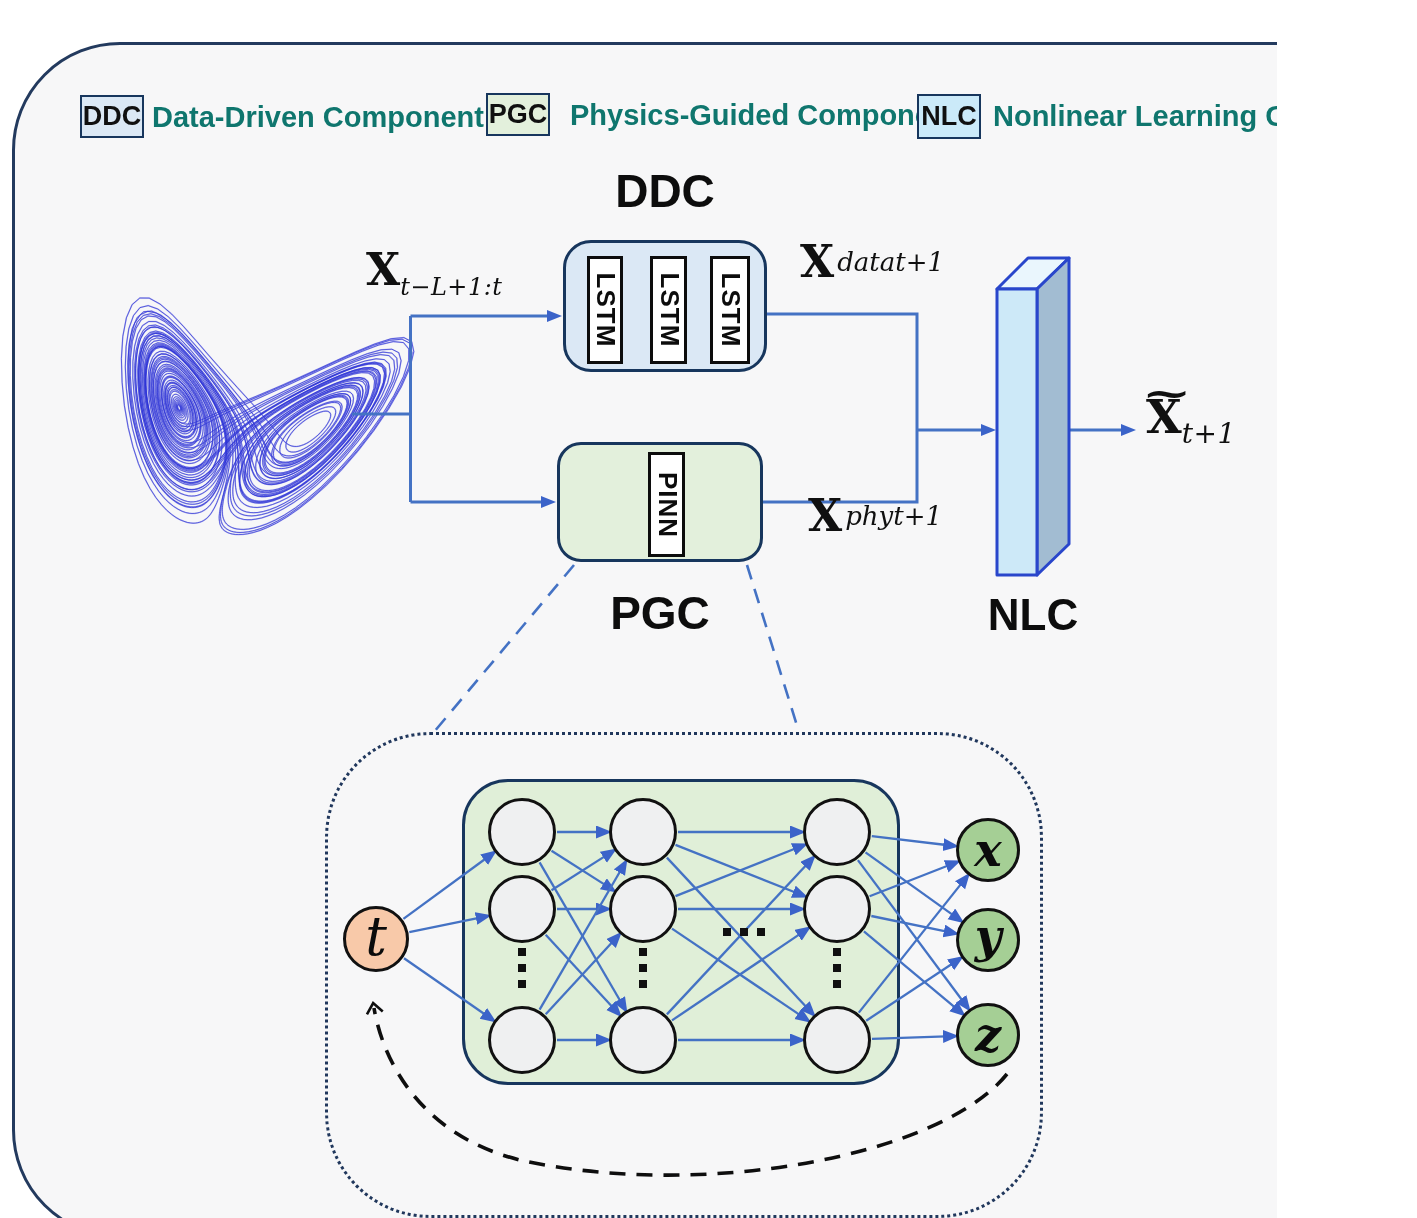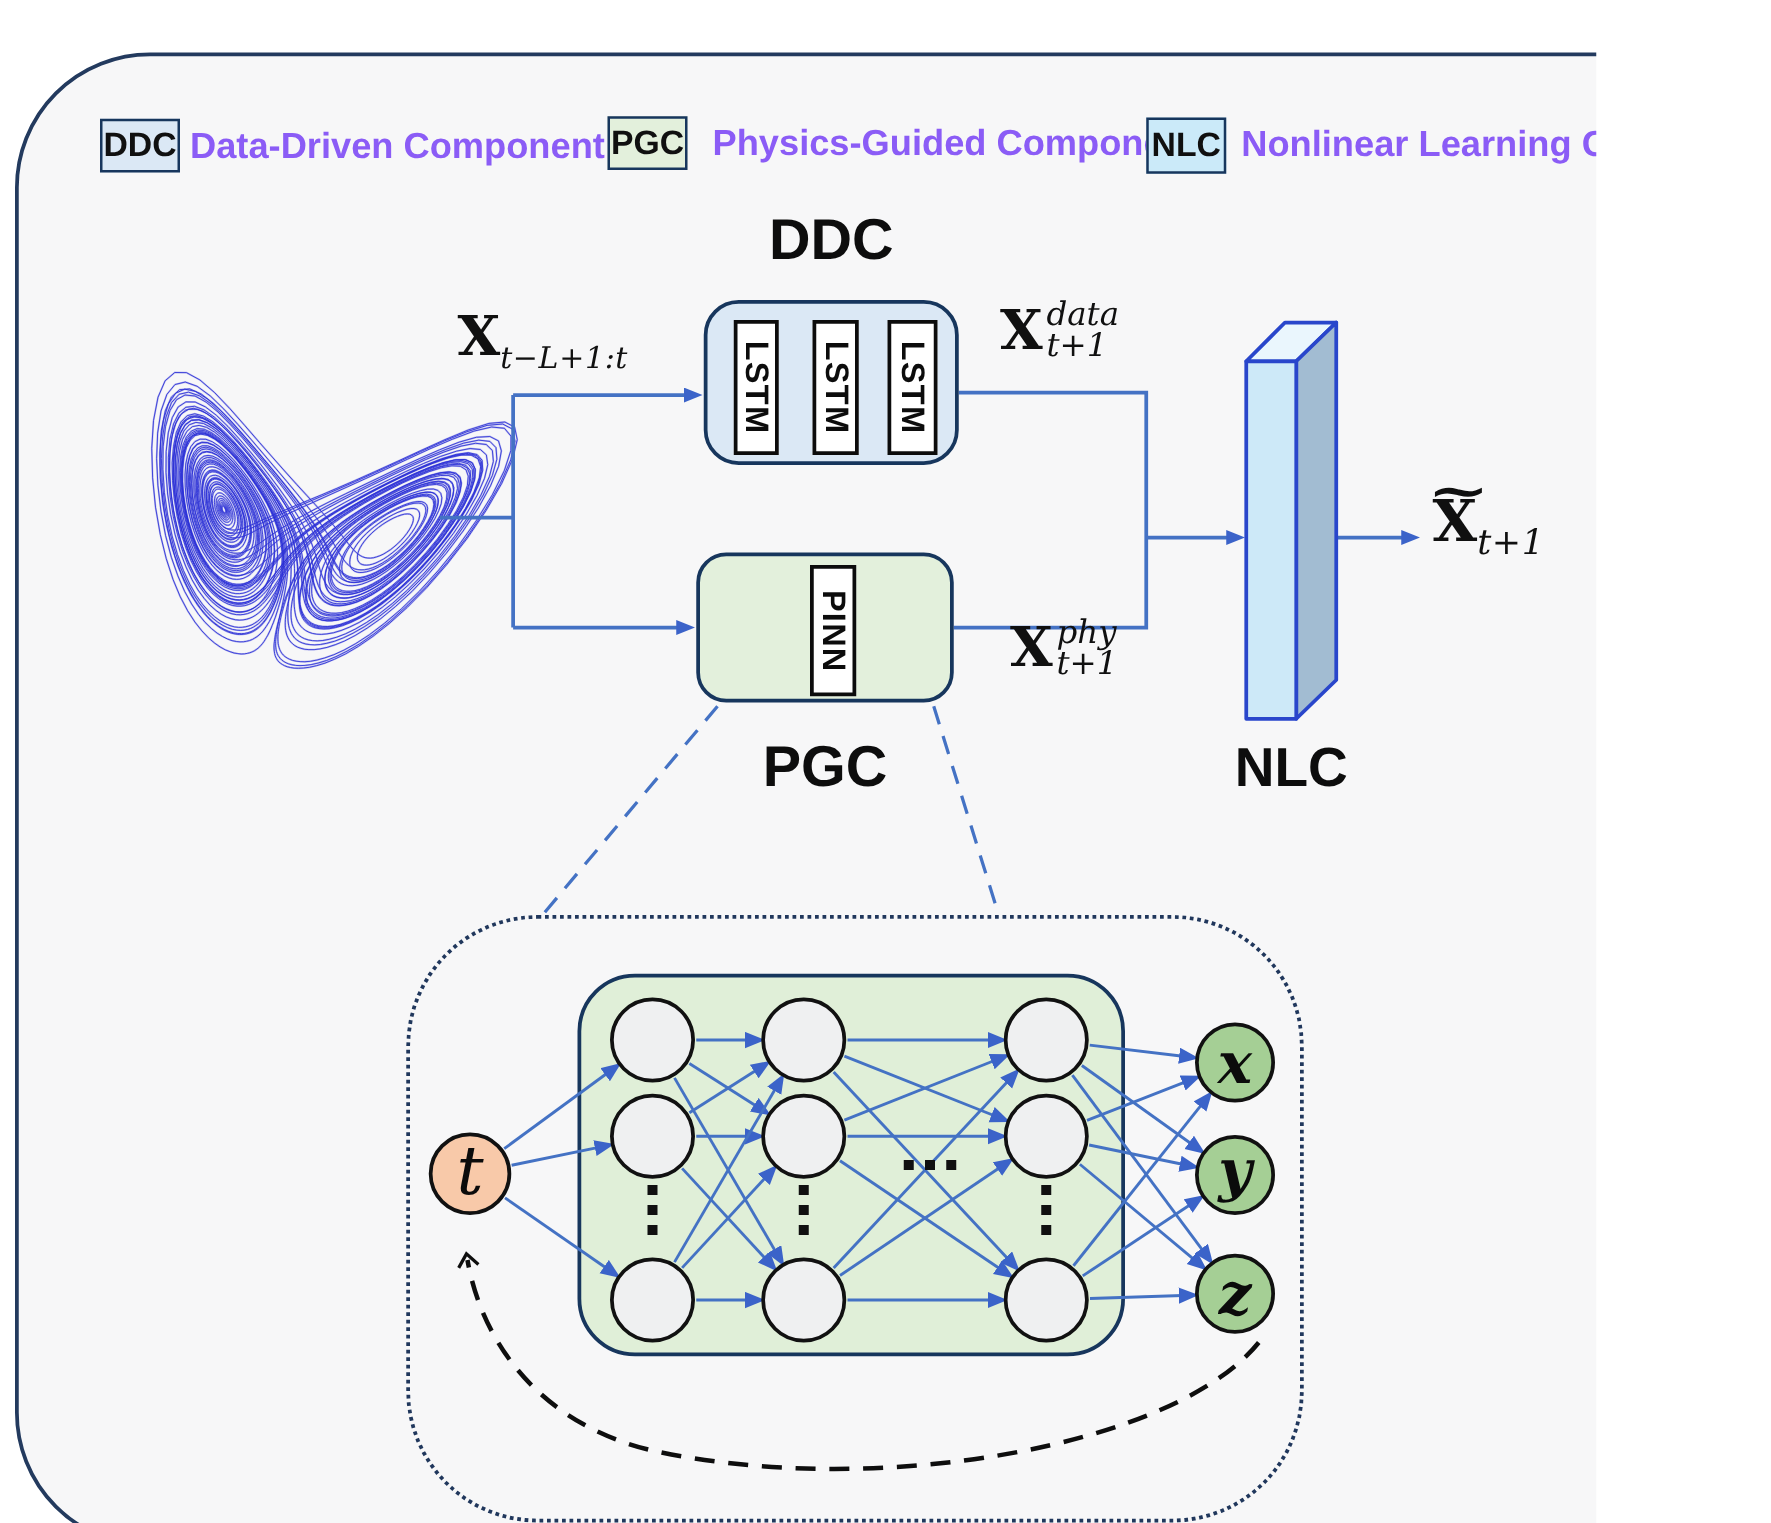--- a/index.html
+++ b/index.html
@@ -9,34 +9,34 @@
   #frame{left:12px;top:10px;width:1392px;height:1196px;box-sizing:border-box;
          border:3.5px solid var(--frame_border,#233a5e);border-radius:108px;
          background:var(--panel_bg,#f7f7f8);}
   svg{position:absolute;left:0;top:0;z-index:2;}
   .z1{z-index:1;} .z3{z-index:3;}
   
   .lg-box{display:flex;align-items:center;justify-content:center;box-sizing:border-box;
           border:2.5px solid var(--box_border,#24365c);
           font-weight:600;font-size:27px;color:#101010;}
   .lg-label{display:flex;align-items:center;height:44px;white-space:nowrap;
-            font-weight:600;font-size:29px;color:#8b5cf6;}
+            font-weight:600;font-size:29px;color:#0f766e;}
   
   .cbox{box-sizing:border-box;border:3px solid var(--box_border,#17365d);}
   .mblock{background:#ffffff;border:3px solid #0c0c0c;box-sizing:border-box;}
   .mblock span{position:absolute;left:50%;top:50%;white-space:nowrap;
                transform:translate(-50%,-50%) rotate(90deg);
                font-weight:700;font-size:26px;letter-spacing:1px;color:#0c0c0c;}
   .title{font-weight:700;font-size:46px;color:#0d0d0d;text-align:center;}
   
   .mlabel{font-family:"DejaVu Serif",serif;color:#101010;white-space:nowrap;}
   .mbase{font-weight:700;font-size:44px;line-height:1;display:inline-block;}
   .msub{font-style:italic;font-size:24px;display:inline-block;transform:translateY(10px);letter-spacing:0.5px;}
   .supsub{display:flex;align-items:center;}
-  .stack{display:inline-flex;flex-direction:column;line-height:0.95;margin-left:3px;}
+  .stack{display:inline-flex;flex-direction:row;line-height:0.95;margin-left:3px;}
   .stack .msup,.stack .msub2{font-style:italic;font-size:26px;}
   .tilde{position:absolute;top:-21px;left:4px;font-size:40px;font-weight:700;
          transform:scaleX(1.5);line-height:1;}
   
   .circle{position:absolute;border-radius:50%;box-sizing:border-box;display:flex;
           align-items:center;justify-content:center;z-index:3;}
   .node{background:var(--node_fill,#eff0f1);border:3.5px solid #111;}
   .outnode{background:var(--out_fill,#a5cf95);border:3px solid #111;}
   .tnode{background:var(--t_fill,#f8c9a9);border:3px solid #111;}
   .nglyph{font-family:"DejaVu Serif",serif;font-style:italic;color:#0b0b0b;}

